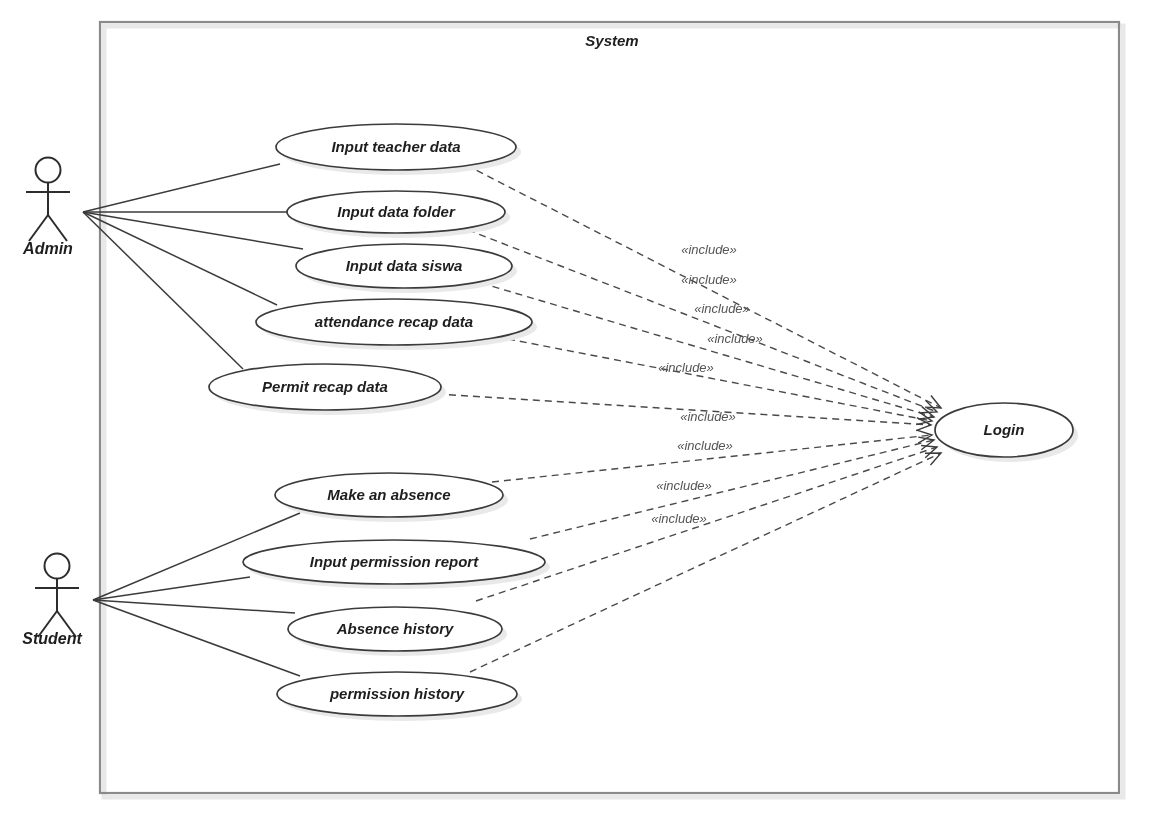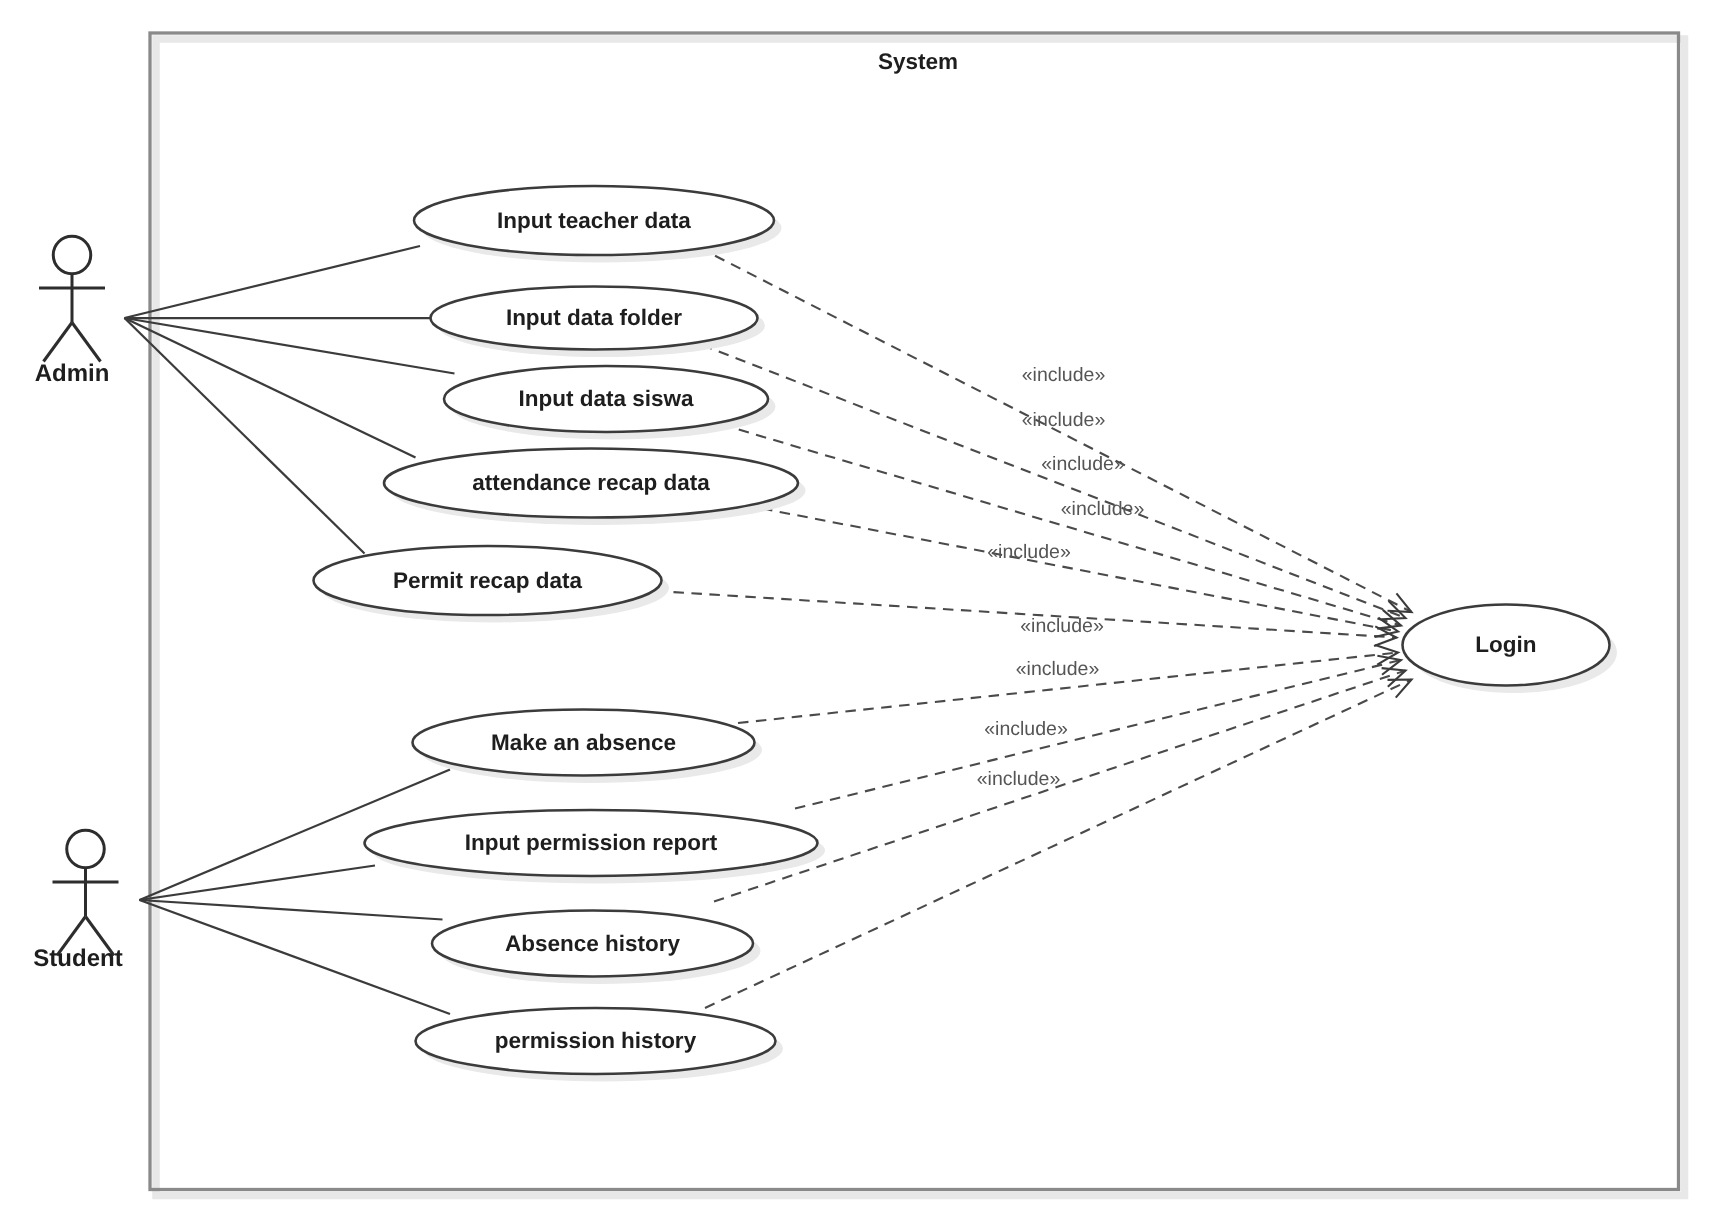--- a/index.html
+++ b/index.html
@@ -7,20 +7,21 @@
     padding: 0;
     background: #ffffff;
   }
   #stage {
     position: relative;
     width: 1152px;
     height: 818px;
     background: #ffffff;
     font-family: "Liberation Sans", sans-serif;
     overflow: hidden;
+    font-style: italic;
   }
   #diagram-svg {
     position: absolute;
     left: 0;
     top: 0;
     width: 1152px;
     height: 818px;
   }
   .uc-text {
     font-family: "Liberation Sans", sans-serif;

